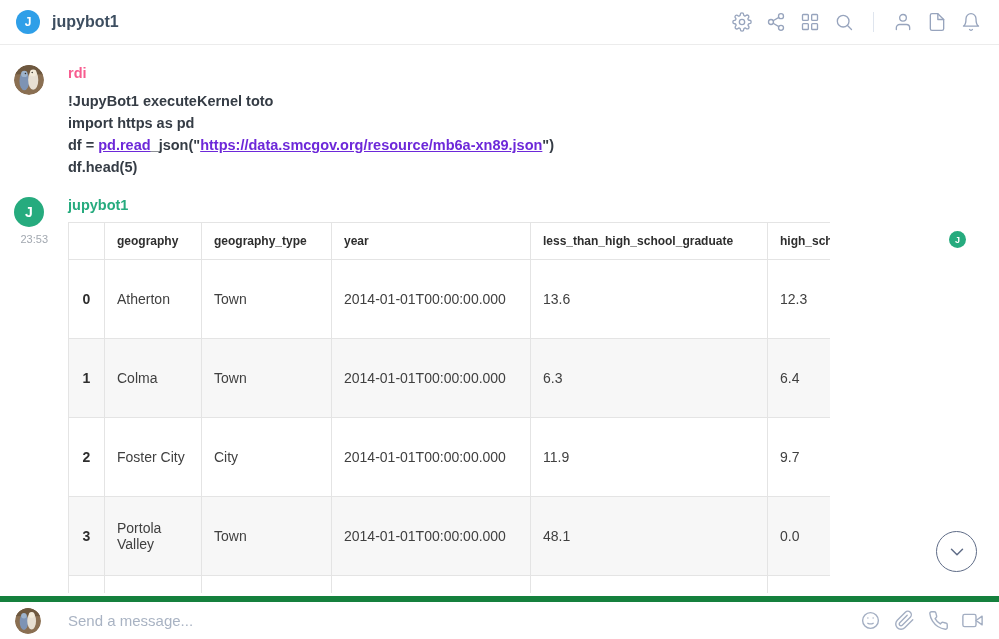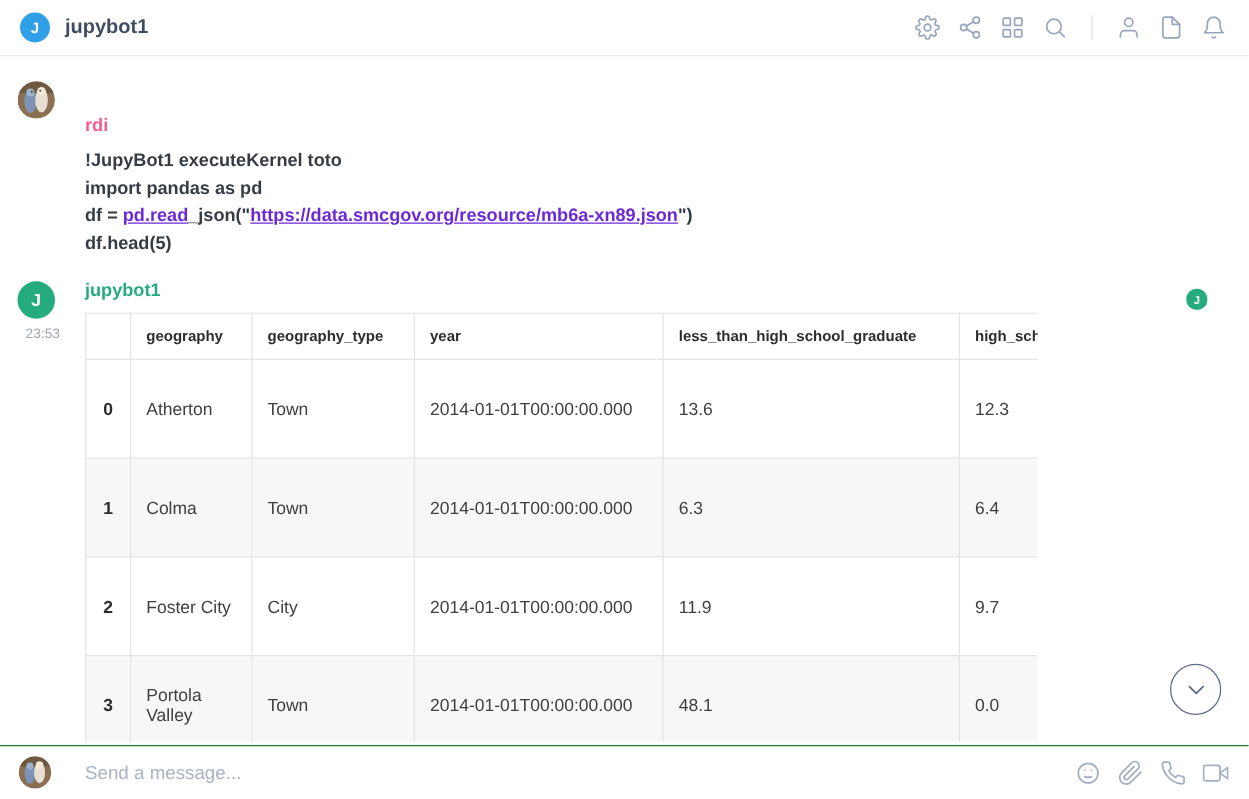--- a/index.html
+++ b/index.html
@@ -70,21 +70,21 @@
   .jump-btn {
     position:absolute; left:936px; top:531px; width:41px; height:41px; border-radius:50%;
     background:#fff; border:1.5px solid #5f6c87; color:#5f6c87; cursor:pointer;
     display:flex; align-items:center; justify-content:center; z-index:6;
   }
   .jump-btn svg { width:22px; height:22px; display:block; }
 
   
   .composer {
     position:absolute; left:0; top:596px; width:999px; height:43px;
-    border-top:1px solid #15803d; background:#fff; display:flex; align-items:center;
+    border-top:6px solid #15803d; background:#fff; display:flex; align-items:center;
     padding:0 16px 0 15px; z-index:5;
   }
   .c-avatar { width:26px; height:26px; border-radius:50%; overflow:hidden; flex:0 0 auto; }
   .c-avatar svg { width:26px; height:26px; display:block; border-radius:50%; }
   .c-input {
     flex:1; margin-left:27px; border:none; outline:none; font-size:15px;
     font-family:"Liberation Sans", sans-serif; color:#444; background:transparent;
   }
   .c-input::placeholder { color:#a9b3c3; }
   .c-icons { display:flex; align-items:center; gap:13px; color:#a3aec2; }
@@ -156,24 +156,24 @@
         <rect width="32" height="32" fill="#8a6f52"></rect>
         <rect width="32" height="10" fill="#6e583f"></rect>
         <ellipse cx="11" cy="17" rx="5.2" ry="10" fill="#7d93b4"></ellipse>
         <ellipse cx="20.5" cy="16" rx="5.4" ry="10.5" fill="#e7dfd2"></ellipse>
         <circle cx="11" cy="9.5" r="3.4" fill="#9db3cc"></circle>
         <circle cx="20.5" cy="8.5" r="3.6" fill="#f2ead9"></circle>
         <circle cx="12.2" cy="9" r="0.8" fill="#33302a"></circle>
         <circle cx="19.4" cy="8" r="0.8" fill="#33302a"></circle>
       </svg>
     </span>
-    <span class="username" style="color: rgb(247, 92, 143); margin-top: 28px;">rdi</span>
+    <span class="username" style="color: rgb(247, 92, 143);">rdi</span>
     <div class="m-body">
         <div class="mline"><span>!JupyBot1 executeKernel toto</span></div>
-        <div class="mline"><span>import pandas as pd</span></div>
+        <div class="mline"><span>import https as pd</span></div>
         <div class="mline"><span>df = </span><a href="#">pd.read</a><span>_json("</span><a href="#">https://data.smcgov.org/resource/mb6a-xn89.json</a><span>")</span></div>
         <div class="mline"><span>df.head(5)</span></div>
       </div>
   </div>
 
   <div class="msg">
     <span class="m-avatar letter" style="background: rgb(38, 171, 126);">J</span>
     <span class="timestamp">23:53</span>
     <span class="username" style="color: rgb(38, 171, 126);">jupybot1</span>
     <div class="table-clip">

